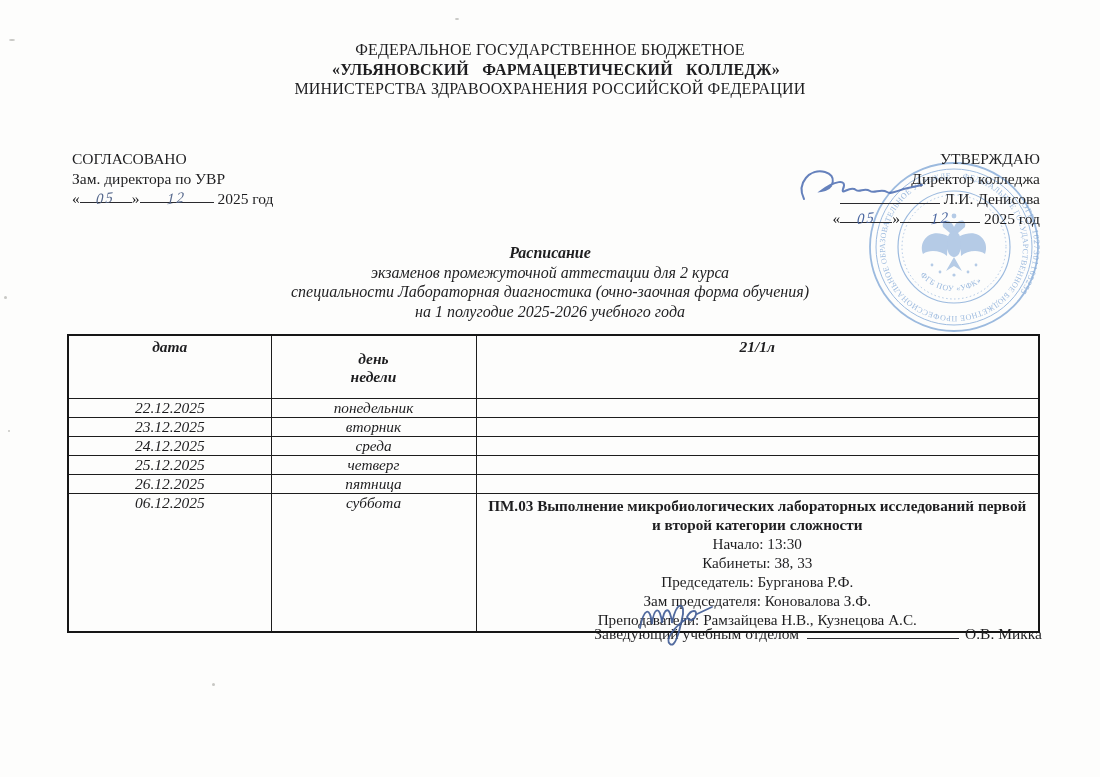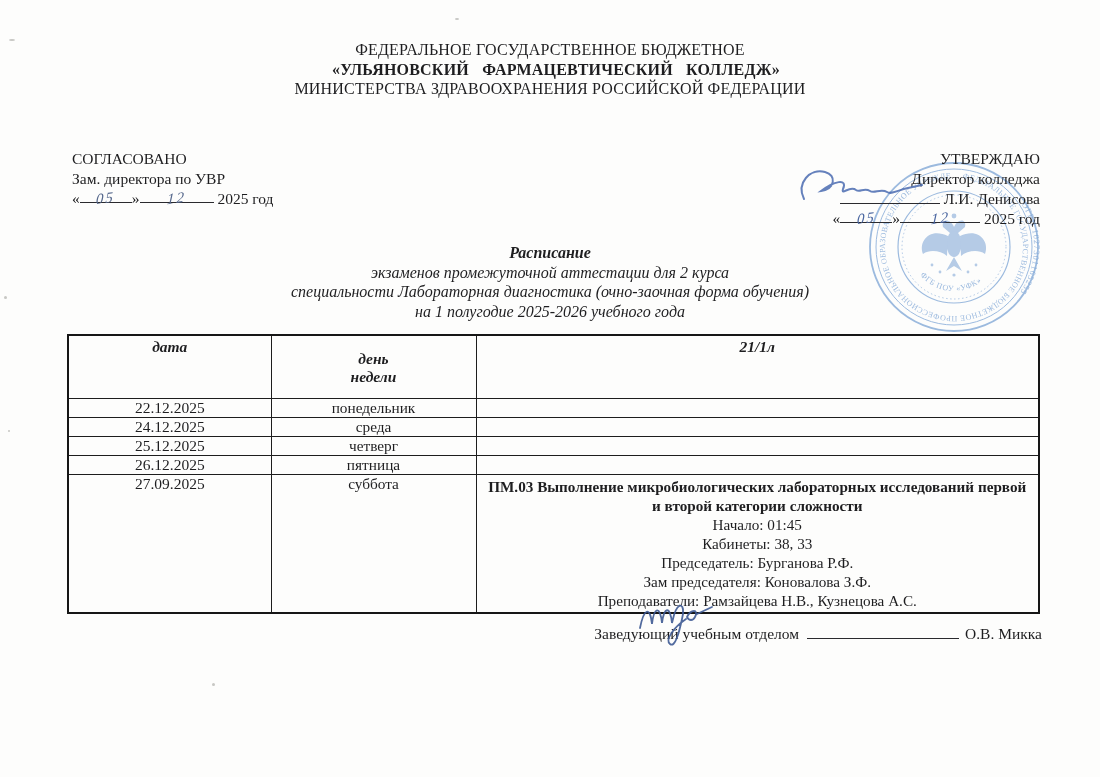--- a/index.html
+++ b/index.html
@@ -45,21 +45,21 @@
     border-collapse:collapse;table-layout:fixed;
     font-size:15px;
   }
   table.sched col.c-date{width:203px;}
   table.sched col.c-day{width:205px;}
   table.sched col.c-group{width:563px;}
   table.sched{border:2.5px solid #161616;}
   table.sched td{border:1.6px solid #1d1d1d;padding:0 4px;vertical-align:top;text-align:center;overflow:hidden;}
   tr.hdr td{height:40px;font-weight:bold;font-style:italic;font-size:15.5px;padding-top:2px;}
   tr.hdr td .wrapnarrow{width:66px;margin:12px auto;line-height:18px;}
-  tr.r td{height:18px;line-height:17px;font-size:15.3px;}
+  tr.r td{height:18px;line-height:17px;font-style:italic;font-size:15.3px;}
   tr.r td.datecell{font-size:15.5px;}
   tr.rlast td{height:129px;}
   tr.rlast td.examcell{font-style:normal;padding:2px 8px;line-height:19px;font-size:15.2px;}
   .exam-title{font-weight:bold;}
 
   
   .footer-sign{top:616px;right:58px;font-size:15.5px;line-height:20px;white-space:nowrap;margin-top:8px;}
   .footer-line{display:inline-block;width:152px;border-bottom:1.3px solid #2a2a2e;height:14px;margin:0 6px 0 8px;}
 
   
@@ -161,40 +161,45 @@
           <div class="wrapnarrow">день недели</div>
         </td>
       <td>21/1л</td>
     </tr>
     <tr class="r">
       <td class="datecell">22.12.2025</td>
       <td>понедельник</td>
       <td></td>
     </tr>
     <tr class="r">
+      <td class="datecell">23.12.2025</td>
+      <td>вторник</td>
+      <td></td>
+    </tr>
+    <tr class="r">
       <td class="datecell">24.12.2025</td>
       <td>среда</td>
       <td></td>
     </tr>
     <tr class="r">
       <td class="datecell">25.12.2025</td>
       <td>четверг</td>
       <td></td>
     </tr>
     <tr class="r">
       <td class="datecell">26.12.2025</td>
       <td>пятница</td>
       <td></td>
     </tr>
     <tr class="r rlast">
-      <td class="datecell">27.09.2025</td>
+      <td class="datecell">06.12.2025</td>
       <td>суббота</td>
       <td class="examcell">
         <div class="exam-title">ПМ.03 Выполнение микробиологических лабораторных исследований первой и второй категории сложности</div>
-        <div>Начало: 01:45</div>
+        <div>Начало: 13:30</div>
         <div>Кабинеты: 38, 33</div>
         <div>Председатель: Бурганова Р.Ф.</div>
         <div>Зам председателя: Коновалова З.Ф.</div>
         <div>Преподаватели: Рамзайцева Н.В., Кузнецова А.С.</div>
       </td>
     </tr>
   </tbody>
 </table>
 
 <div class="abs footer-sign">

